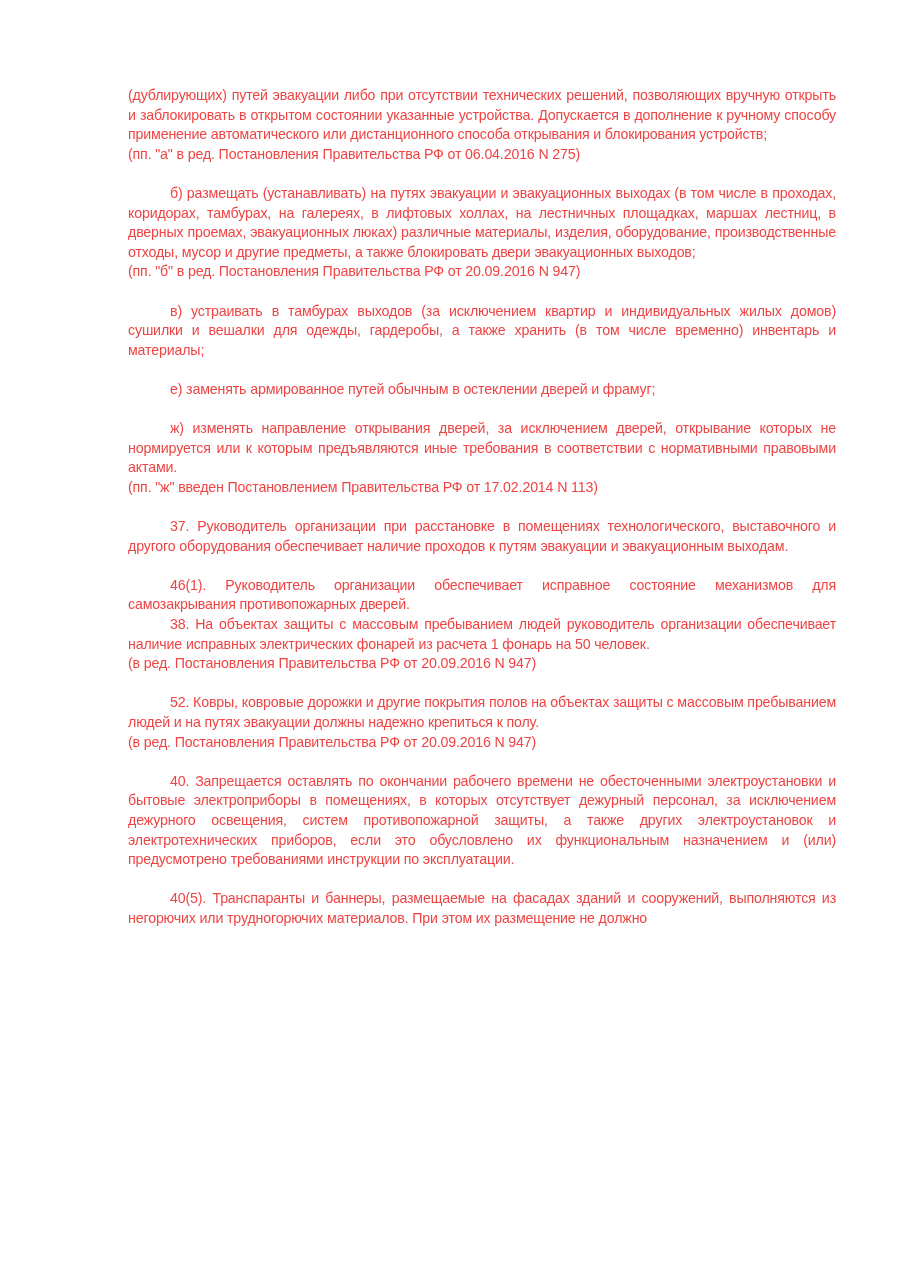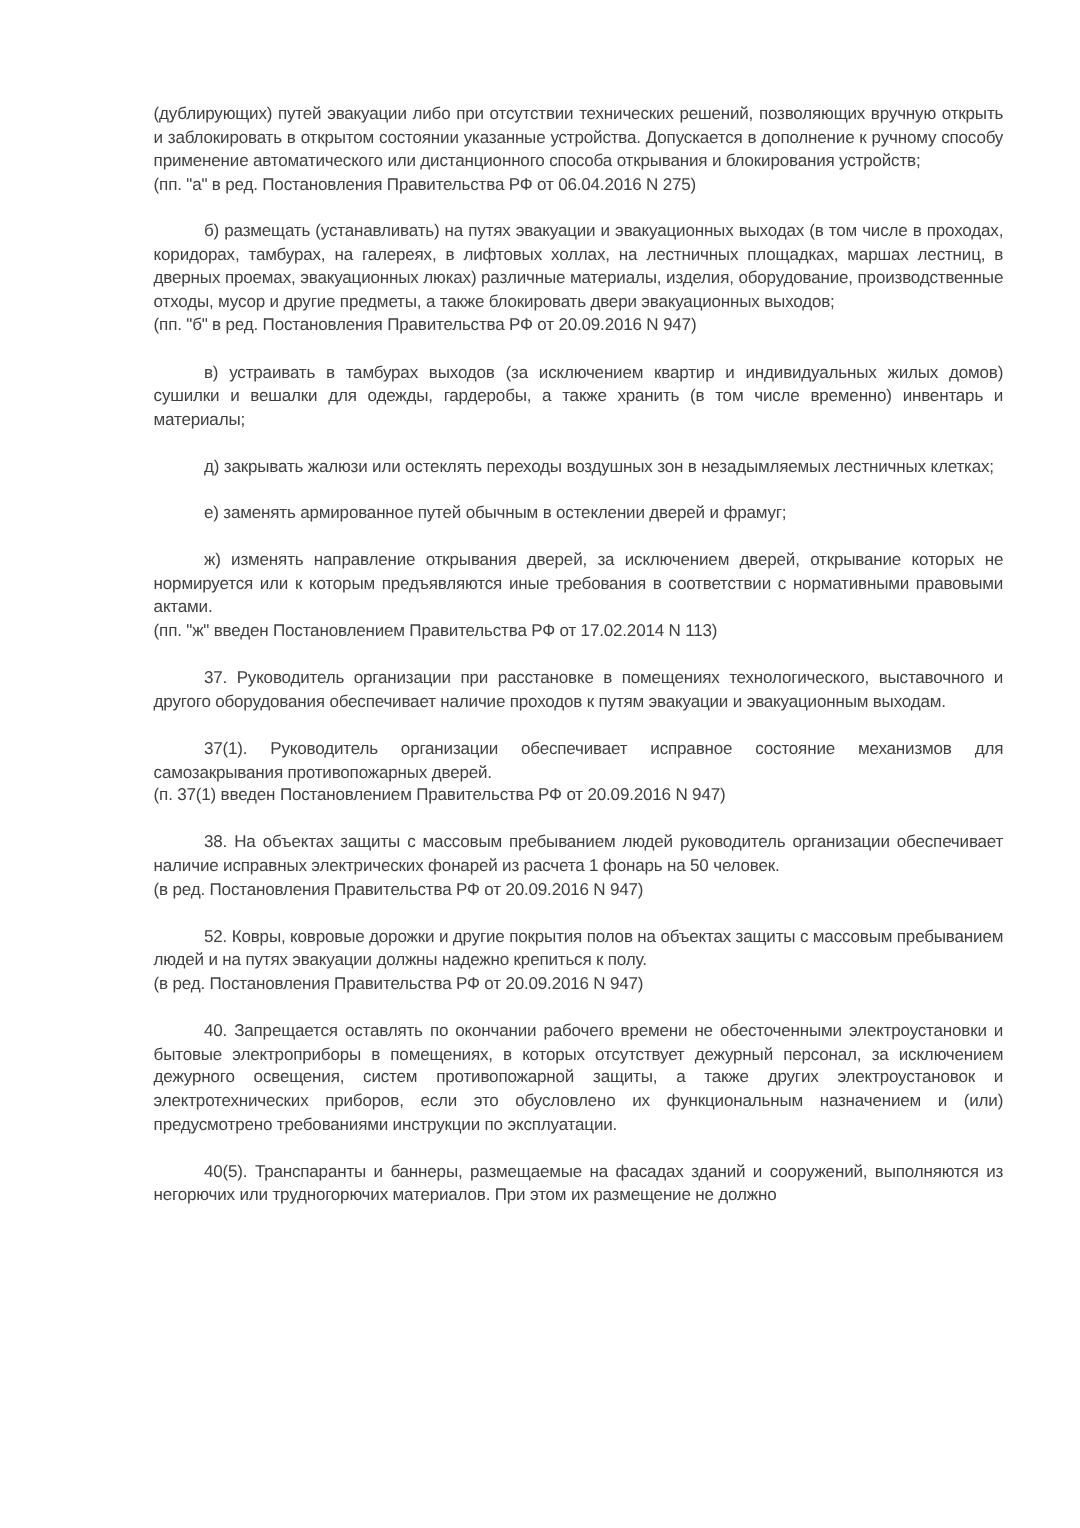--- a/index.html
+++ b/index.html
@@ -5,21 +5,21 @@
   html, body { margin: 0; padding: 0; background: #ffffff; }
   body { width: 900px; height: 1273px; position: relative; overflow: hidden; }
   .page {
     position: absolute;
     left: 128px;
     top: 86px;
     width: 708px;
     font-family: "Liberation Sans", sans-serif;
     font-size: 14.2px;
     line-height: 19.6px;
-    color: #404040;
+    color: #ef4444;
   }
   .p {
     text-align: justify;
     text-indent: 42px;
     margin: 0 0 19.6px 0;
   }
   .p.noindent { text-indent: 0; }
   .p.with-note { margin-bottom: 0; }
   .note {
     margin: 0 0 19.6px 0;
@@ -35,31 +35,29 @@
 
   <p class="p noindent with-note"><span>(дублирующих) путей эвакуации либо при отсутствии технических решений, позволяющих вручную открыть и заблокировать в открытом состоянии указанные устройства. Допускается в дополнение к ручному способу применение автоматического или дистанционного способа открывания и блокирования устройств;</span></p>
   <p class="note"><span>(пп. "а" в ред. Постановления Правительства РФ от 06.04.2016 N 275)</span></p>
 
   <p class="p with-note"><span>б) размещать (устанавливать) на путях эвакуации и эвакуационных выходах (в том числе в проходах, коридорах, тамбурах, на галереях, в лифтовых холлах, на лестничных площадках, маршах лестниц, в дверных проемах, эвакуационных люках) различные материалы, изделия, оборудование, производственные отходы, мусор и другие предметы, а также блокировать двери эвакуационных выходов;</span></p>
   <p class="note"><span>(пп. "б" в ред. Постановления Правительства РФ от 20.09.2016 N 947)</span></p>
 
   <p class="p"><span>в) устраивать в тамбурах выходов (за исключением квартир и индивидуальных жилых домов) сушилки и вешалки для одежды, гардеробы, а также хранить (в том числе временно) инвентарь и материалы;</span></p>
 
 
-  <p class="p"><span>д) закрывать жалюзи или остеклять переходы воздушных зон в незадымляемых лестничных клетках;</span></p>
 
   <p class="p"><span>е) заменять армированное путей обычным в остеклении дверей и фрамуг;</span></p>
 
   <p class="p with-note"><span>ж) изменять направление открывания дверей, за исключением дверей, открывание которых не нормируется или к которым предъявляются иные требования в соответствии с нормативными правовыми актами.</span></p>
   <p class="note"><span>(пп. "ж" введен Постановлением Правительства РФ от 17.02.2014 N 113)</span></p>
 
   <p class="p"><span>37. Руководитель организации при расстановке в помещениях технологического, выставочного и другого оборудования обеспечивает наличие проходов к путям эвакуации и эвакуационным выходам.</span></p>
 
-  <p class="p with-note"><span>37(1). Руководитель организации обеспечивает исправное состояние механизмов для самозакрывания противопожарных дверей.</span></p>
-  <p class="note"><span>(п. 37(1) введен Постановлением Правительства РФ от 20.09.2016 N 947)</span></p>
+  <p class="p with-note"><span>46(1). Руководитель организации обеспечивает исправное состояние механизмов для самозакрывания противопожарных дверей.</span></p>
 
   <p class="p with-note"><span>38. На объектах защиты с массовым пребыванием людей руководитель организации обеспечивает наличие исправных электрических фонарей из расчета 1 фонарь на 50 человек.</span></p>
   <p class="note"><span>(в ред. Постановления Правительства РФ от 20.09.2016 N 947)</span></p>
 
   <p class="p with-note"><span>52. Ковры, ковровые дорожки и другие покрытия полов на объектах защиты с массовым пребыванием людей и на путях эвакуации должны надежно крепиться к полу.</span></p>
   <p class="note"><span>(в ред. Постановления Правительства РФ от 20.09.2016 N 947)</span></p>
 
   <p class="p"><span>40. Запрещается оставлять по окончании рабочего времени не обесточенными электроустановки и бытовые электроприборы в помещениях, в которых отсутствует дежурный персонал, за исключением дежурного освещения, систем противопожарной защиты, а также других электроустановок и электротехнических приборов, если это обусловлено их функциональным назначением и (или) предусмотрено требованиями инструкции по эксплуатации.</span></p>
 
   <p class="p"><span>40(5). Транспаранты и баннеры, размещаемые на фасадах зданий и сооружений, выполняются из негорючих или трудногорючих материалов. При этом их размещение не должно</span></p>

